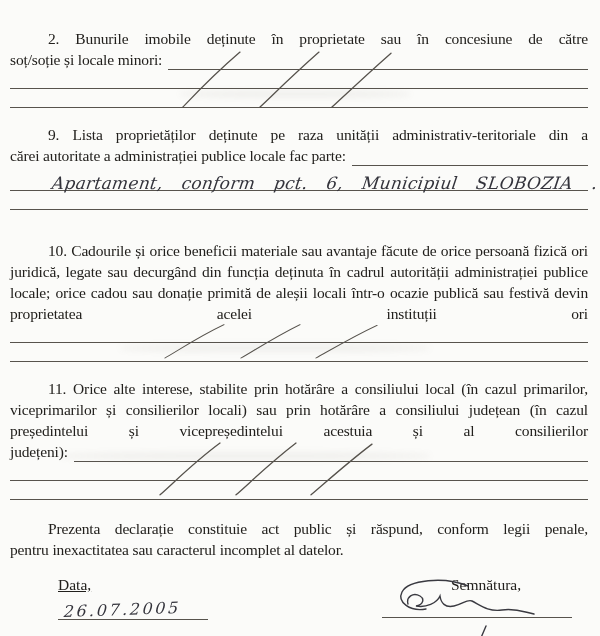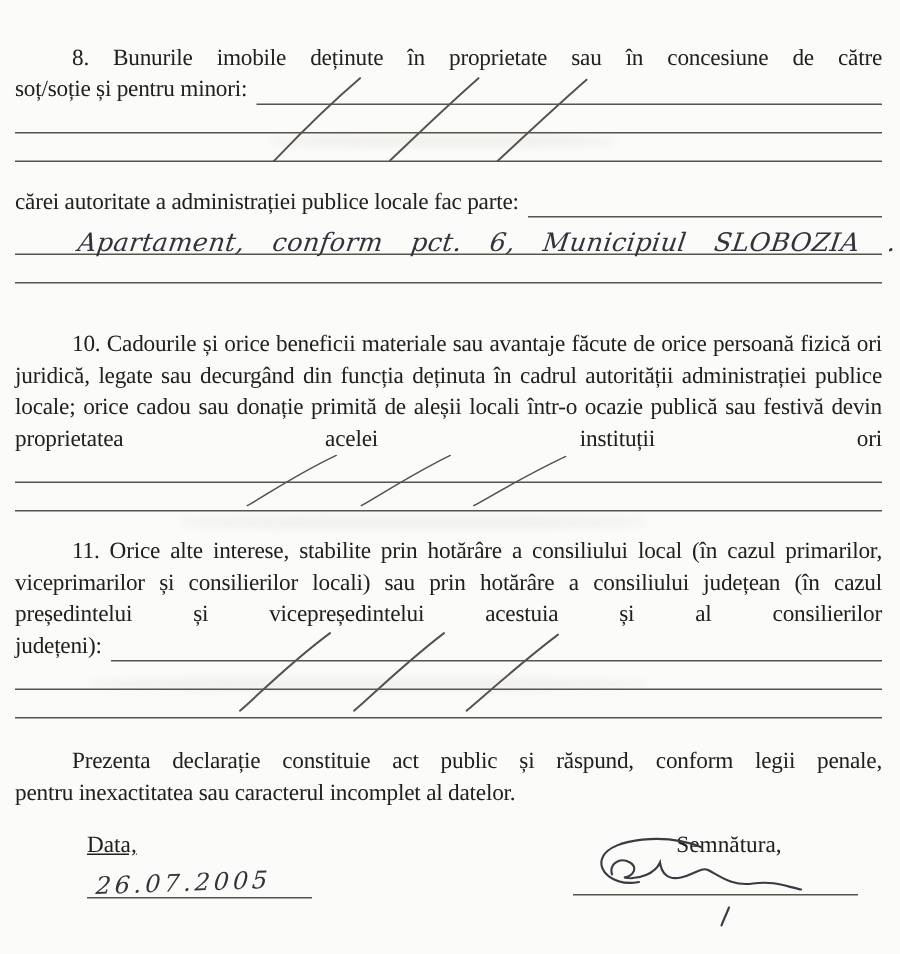--- a/index.html
+++ b/index.html
@@ -71,37 +71,38 @@
 </head>
 <body>
 
 <div class="page">
 
   <div class="smudge" style="left:180px;top:90px;width:230px;height:8px;"></div>
   <div class="smudge" style="left:120px;top:344px;width:310px;height:8px;"></div>
   <div class="smudge" style="left:60px;top:452px;width:370px;height:8px;"></div>
 
   <section>
-    <p class="para indent">8. Bunurile imobile deținute în proprietate sau în concesiune de către</p>
+    <p class="para indent">2. Bunurile imobile deținute în proprietate sau în concesiune de către</p>
     <div class="lines-group">
       <div class="tail-row">
-        <span class="tail">soț/soție și pentru minori:</span>
+        <span class="tail">soț/soție și locale minori:</span>
         <span class="fill-line"></span>
       </div>
       <div class="blank-line"></div>
       <div class="blank-line"></div>
       <svg class="slashes" viewBox="0 0 578 57" preserveAspectRatio="none">
         <path d="M172,57 C180,49 201,27 230,3"></path>
         <path d="M250,56 C259,48 282,26 309,3"></path>
         <path d="M321,57 C330,49 354,27 381,4"></path>
       </svg>
     </div>
   </section>
 
   <section class="sec9">
+    <p class="para indent">9. Lista proprietăților deținute pe raza unității administrativ-teritoriale din a</p>
     <div class="lines-group">
       <div class="tail-row">
         <span class="tail">cărei autoritate a administrației publice locale fac parte:</span>
         <span class="fill-line"></span>
       </div>
       <div class="hw-row">
         <span class="hw-text">Apartament, conform pct. 6, Municipiul SLOBOZIA .</span>
       </div>
       <div class="blank-line"></div>
     </div>

